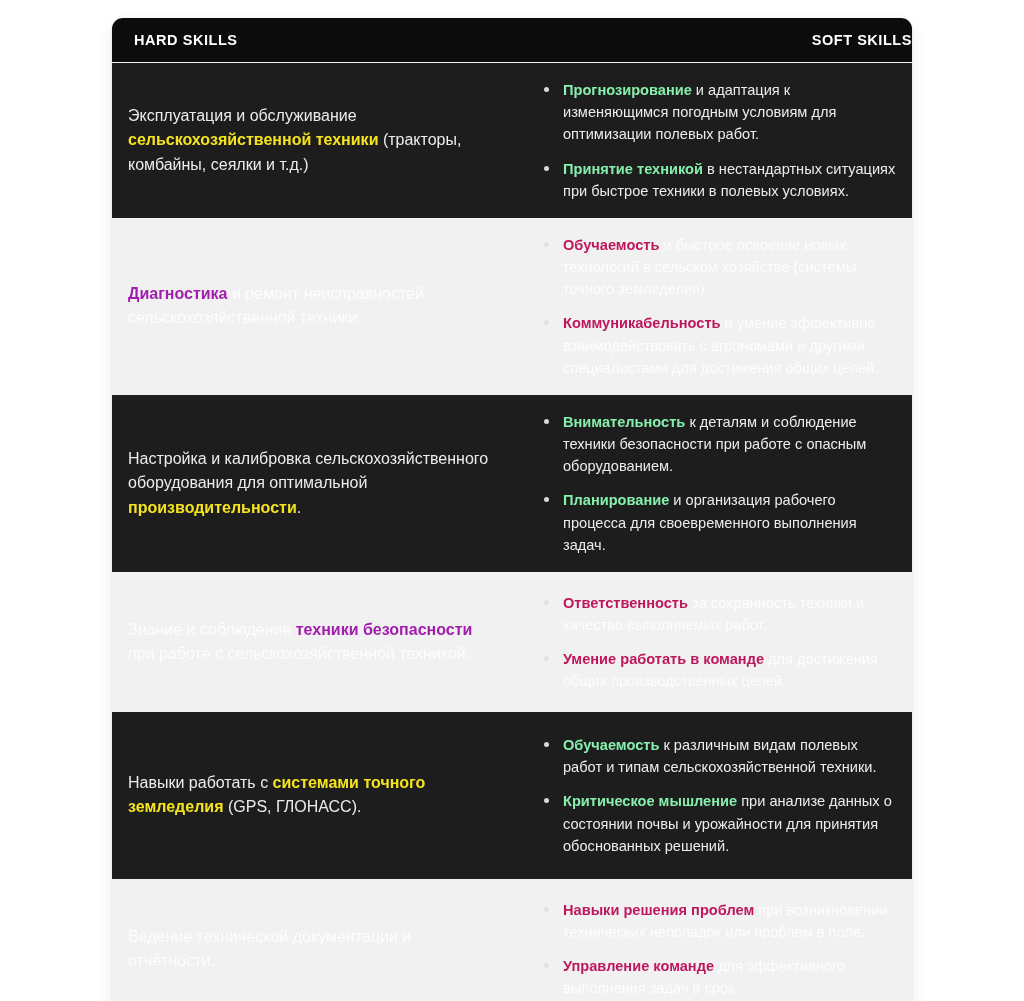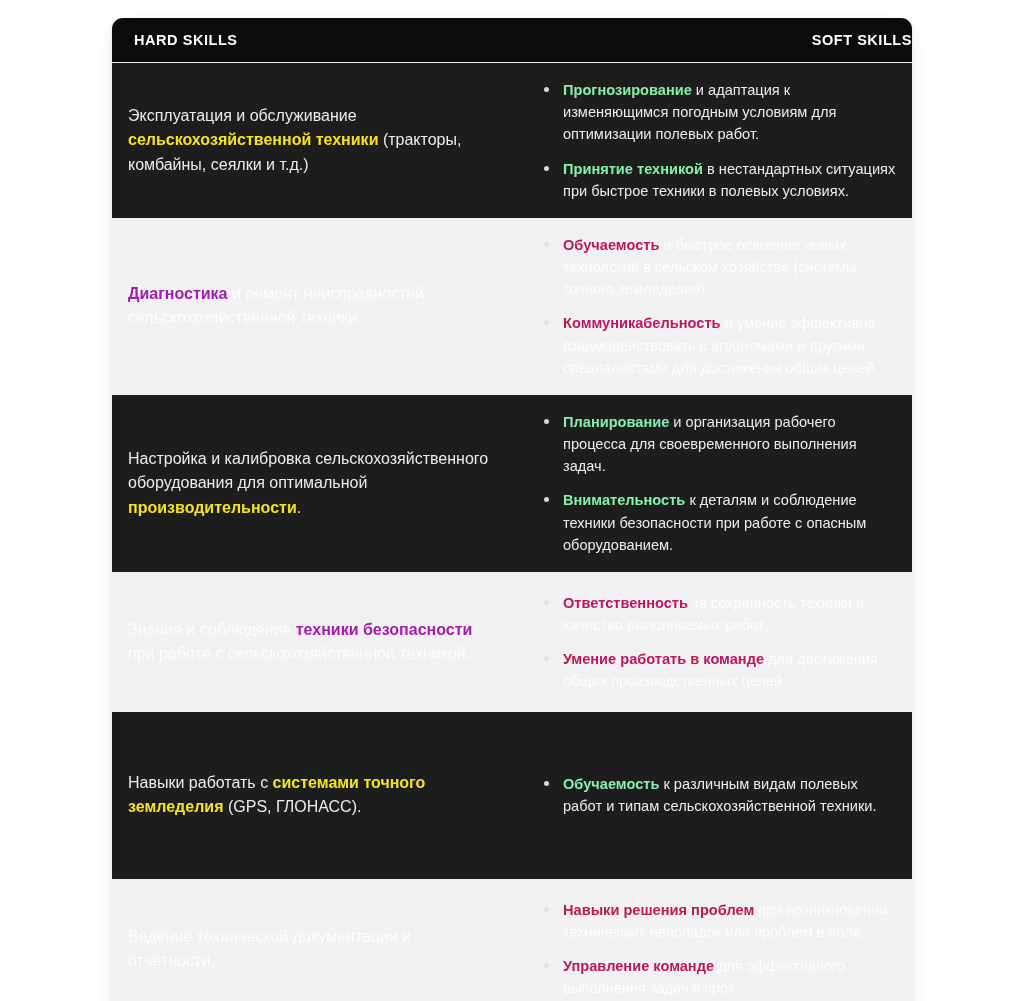--- a/index.html
+++ b/index.html
@@ -142,22 +142,22 @@
             <li><span class="hl-blue">Коммуникабельность</span><span> и умение эффективно взаимодействовать с агрономами и другими специалистами для достижения общих целей.</span></li>
           </ul>
         </div>
       </div>
       <div class="row dark r3">
         <div class="cell-hard">
           <div class="hard-text"><span>Настройка и калибровка сельскохозяйственного оборудования для оптимальной </span><span class="hl-yellow">производительности</span><span>.</span></div>
         </div>
         <div class="cell-soft">
           <ul class="soft-list">
+            <li><span class="hl-blue">Внимательность</span><span> к деталям и соблюдение техники безопасности при работе с опасным оборудованием.</span></li>
             <li><span class="hl-blue">Планирование</span><span> и организация рабочего процесса для своевременного выполнения задач.</span></li>
-            <li><span class="hl-blue">Внимательность</span><span> к деталям и соблюдение техники безопасности при работе с опасным оборудованием.</span></li>
           </ul>
         </div>
       </div>
       <div class="row light r4">
         <div class="cell-hard">
           <div class="hard-text"><span>Знание и соблюдение </span><span class="hl-yellow">техники безопасности</span><span> при работе с сельскохозяйственной техникой.</span></div>
         </div>
         <div class="cell-soft">
           <ul class="soft-list">
             <li><span class="hl-blue">Ответственность</span><span> за сохранность техники и качество выполняемых работ.</span></li>
@@ -165,20 +165,21 @@
           </ul>
         </div>
       </div>
       <div class="row dark r5">
         <div class="cell-hard">
           <div class="hard-text"><span>Навыки работать с </span><span class="hl-yellow">системами точного земледелия</span><span> (GPS, ГЛОНАСС).</span></div>
         </div>
         <div class="cell-soft">
           <ul class="soft-list">
             <li><span class="hl-blue">Обучаемость</span><span> к различным видам полевых работ и типам сельскохозяйственной техники.</span></li>
+            <li><span class="hl-blue">Критическое мышление</span><span> при анализе данных о состоянии почвы и урожайности для принятия обоснованных решений.</span></li>
           </ul>
         </div>
       </div>
       <div class="row light r6">
         <div class="cell-hard">
           <div class="hard-text"><span>Ведение технической документации и отчётности.</span></div>
         </div>
         <div class="cell-soft">
           <ul class="soft-list">
             <li><span class="hl-blue">Навыки решения проблем</span><span> при возникновении технических неполадок или проблем в поле.</span></li>

